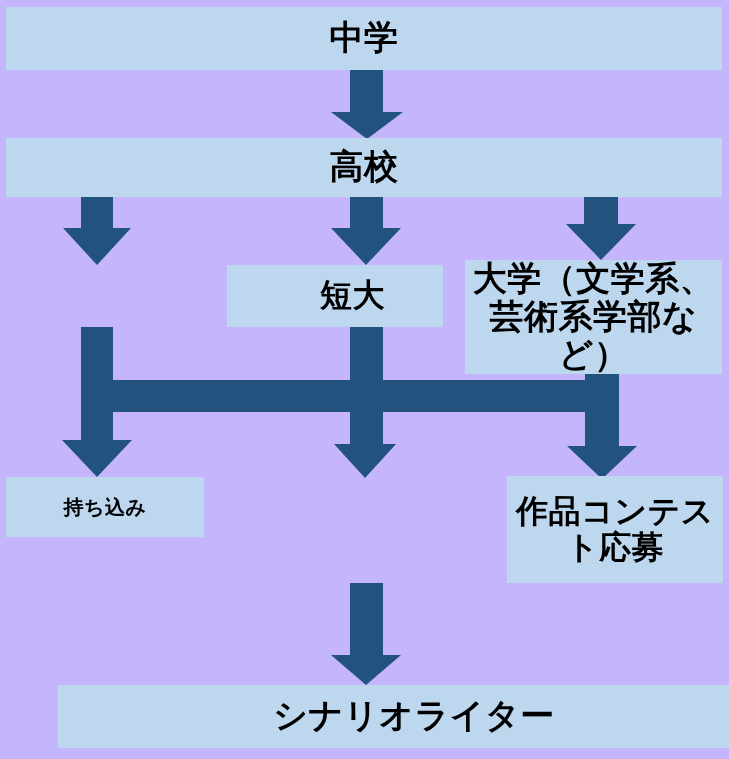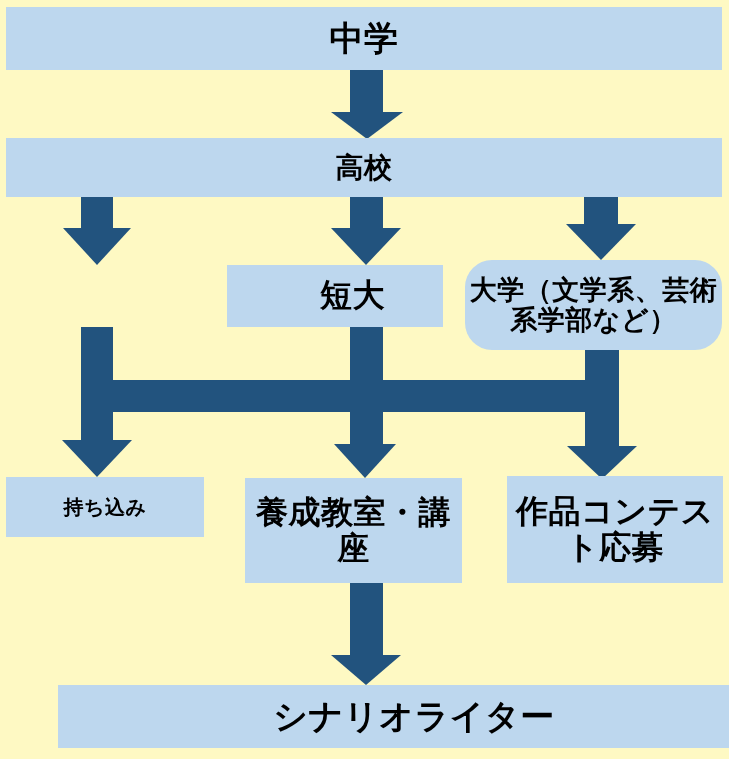--- a/index.html
+++ b/index.html
@@ -4,23 +4,23 @@
 <style>
   html, body {
     margin: 0;
     padding: 0;
     background: #000000;
   }
   #canvas {
     position: relative;
     width: 729px;
     height: 759px;
-    background: #fef9c3;
+    background: #c4b5fd;
     overflow: hidden;
-    font-family: Liberation Sans, sans-serif;
+    font-family: Liberation Serif, serif;
   }
   .node {
     position: absolute;
     background: #bdd7ee;
     color: #000000;
     display: flex;
     align-items: center;
     justify-content: center;
     text-align: center;
     line-height: 1.12;
@@ -65,61 +65,58 @@
 
 <div id="canvas">
 
   <div class="node" style="left:6px; top:7px; width:716px; height:63px; font-size:34px;">
     <span>中学</span>
   </div>
 
   <div class="stem" style="left:350px; top:70px; width:33px; height:42px;"></div>
   <div class="head" style="left:331px; top:112px; border-left-width:36px; border-right-width:36px; border-top-width:27px;"></div>
 
-  <div class="node" style="left:6px; top:138px; width:716px; height:59px; font-size:28px;">
+  <div class="node" style="left:6px; top:138px; width:716px; height:59px; font-size:34px;">
     <span>高校</span>
   </div>
 
   <div class="stem" style="left:81px; top:197px; width:32px; height:31px;"></div>
   <div class="head" style="left:63px; top:228px; border-left-width:34px; border-right-width:34px; border-top-width:37px;"></div>
 
   <div class="stem" style="left:350px; top:197px; width:33px; height:31px;"></div>
   <div class="head" style="left:331px; top:228px; border-left-width:35px; border-right-width:35px; border-top-width:37px;"></div>
 
   <div class="stem" style="left:584px; top:197px; width:34px; height:27px;"></div>
   <div class="head" style="left:566px; top:224px; border-left-width:35px; border-right-width:35px; border-top-width:36px;"></div>
 
 
   <div class="node" style="left:227px; top:265px; width:216px; height:62px; font-size:32px;padding-left:35px;">
     <span>短大</span>
   </div>
 
-  <div class="node" style="left:465px; top:260px; width:257px; height:90px; font-size:27px;border-radius:27px;">
+  <div class="node" style="left:465px; top:260px; width:257px; height:114px; font-size:34px;">
     <span>大学（文学系、芸術系学部など）</span>
   </div>
 
   <div class="stem" style="left:81px; top:327px; width:32px; height:113px;"></div>
 
   <div class="stem" style="left:350px; top:327px; width:33px; height:117px;"></div>
 
   <div class="stem" style="left:585px; top:350px; width:34px; height:96px;"></div>
 
   <div class="bar" style="left:81px; top:380px; width:538px; height:32px;"></div>
 
   <div class="head" style="left:62px; top:440px; border-left-width:35px; border-right-width:35px; border-top-width:37px;"></div>
   <div class="head" style="left:334px; top:444px; border-left-width:31px; border-right-width:31px; border-top-width:34px;"></div>
   <div class="head" style="left:567px; top:446px; border-left-width:35px; border-right-width:35px; border-top-width:33px;"></div>
 
   <div class="node" style="left:6px; top:477px; width:198px; height:60px; font-size:20px;">
     <span>持ち込み</span>
   </div>
 
-  <div class="node" style="left:245px; top:478px; width:217px; height:105px; font-size:32px;">
-    <span>養成教室・講座</span>
-  </div>
 
   <div class="node" style="left:507px; top:476px; width:216px; height:107px; font-size:32px;">
     <span>作品コンテスト応募</span>
   </div>
 
   <div class="stem" style="left:350px; top:583px; width:33px; height:72px;"></div>
   <div class="head" style="left:331px; top:655px; border-left-width:35px; border-right-width:35px; border-top-width:30px;"></div>
 
   <div class="node" style="left:10px; top:685px; width:712px; height:63px; font-size:34px;margin-left:48px;">
     <span>シナリオライター</span>

